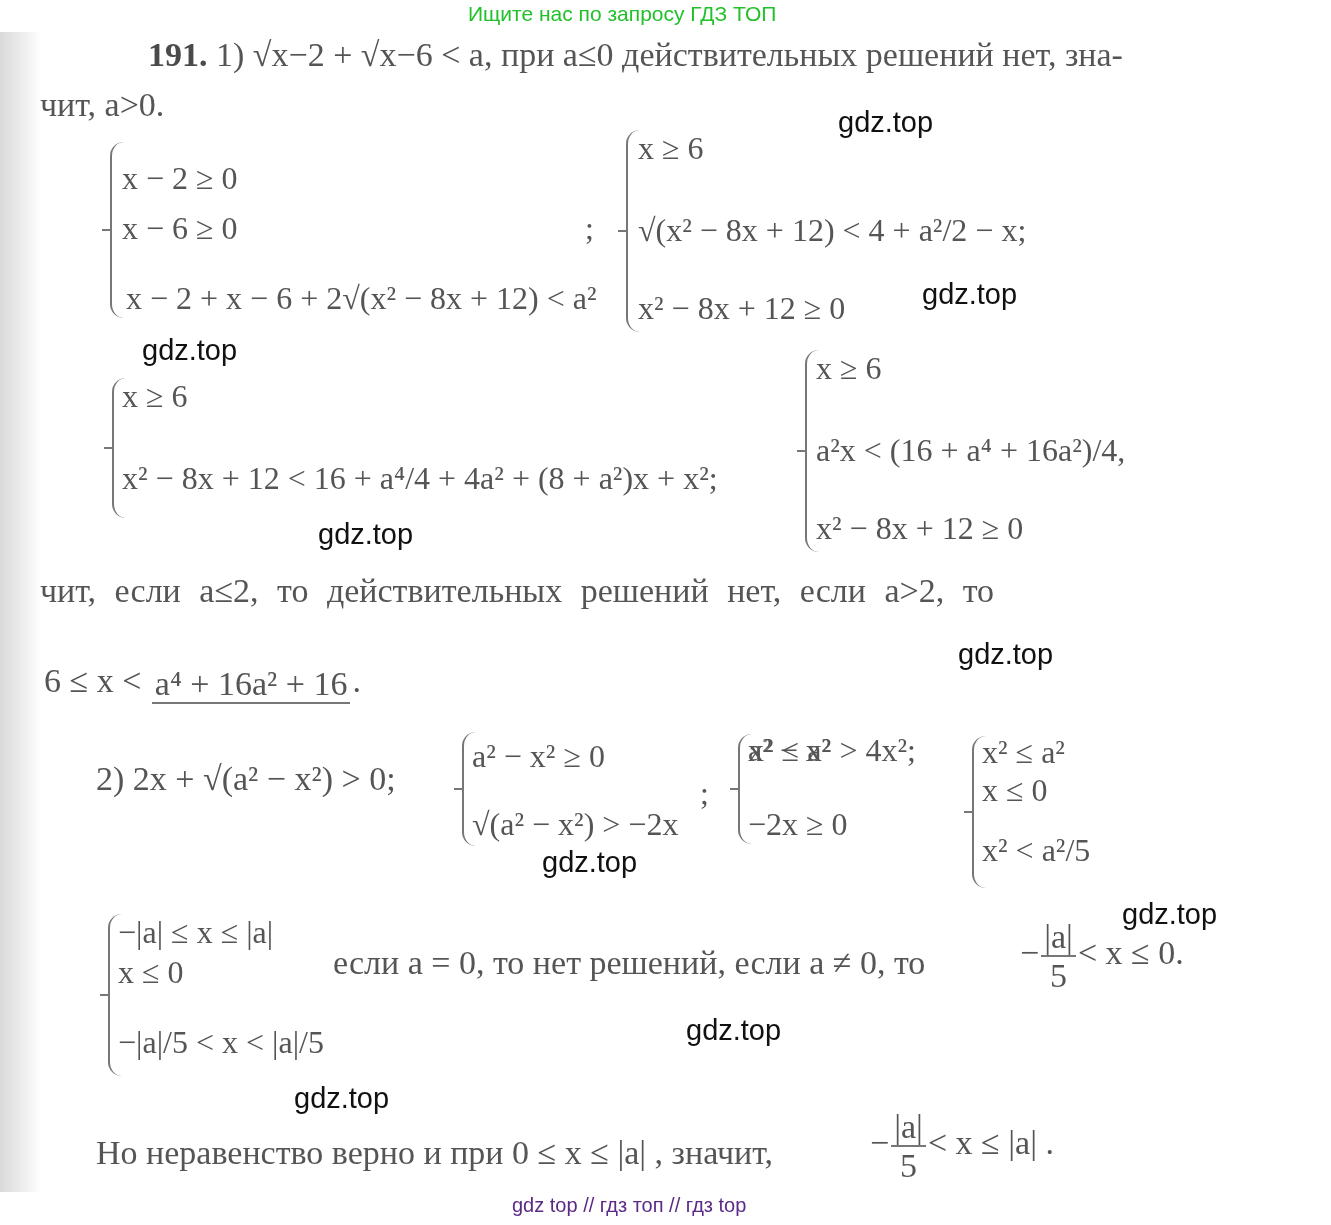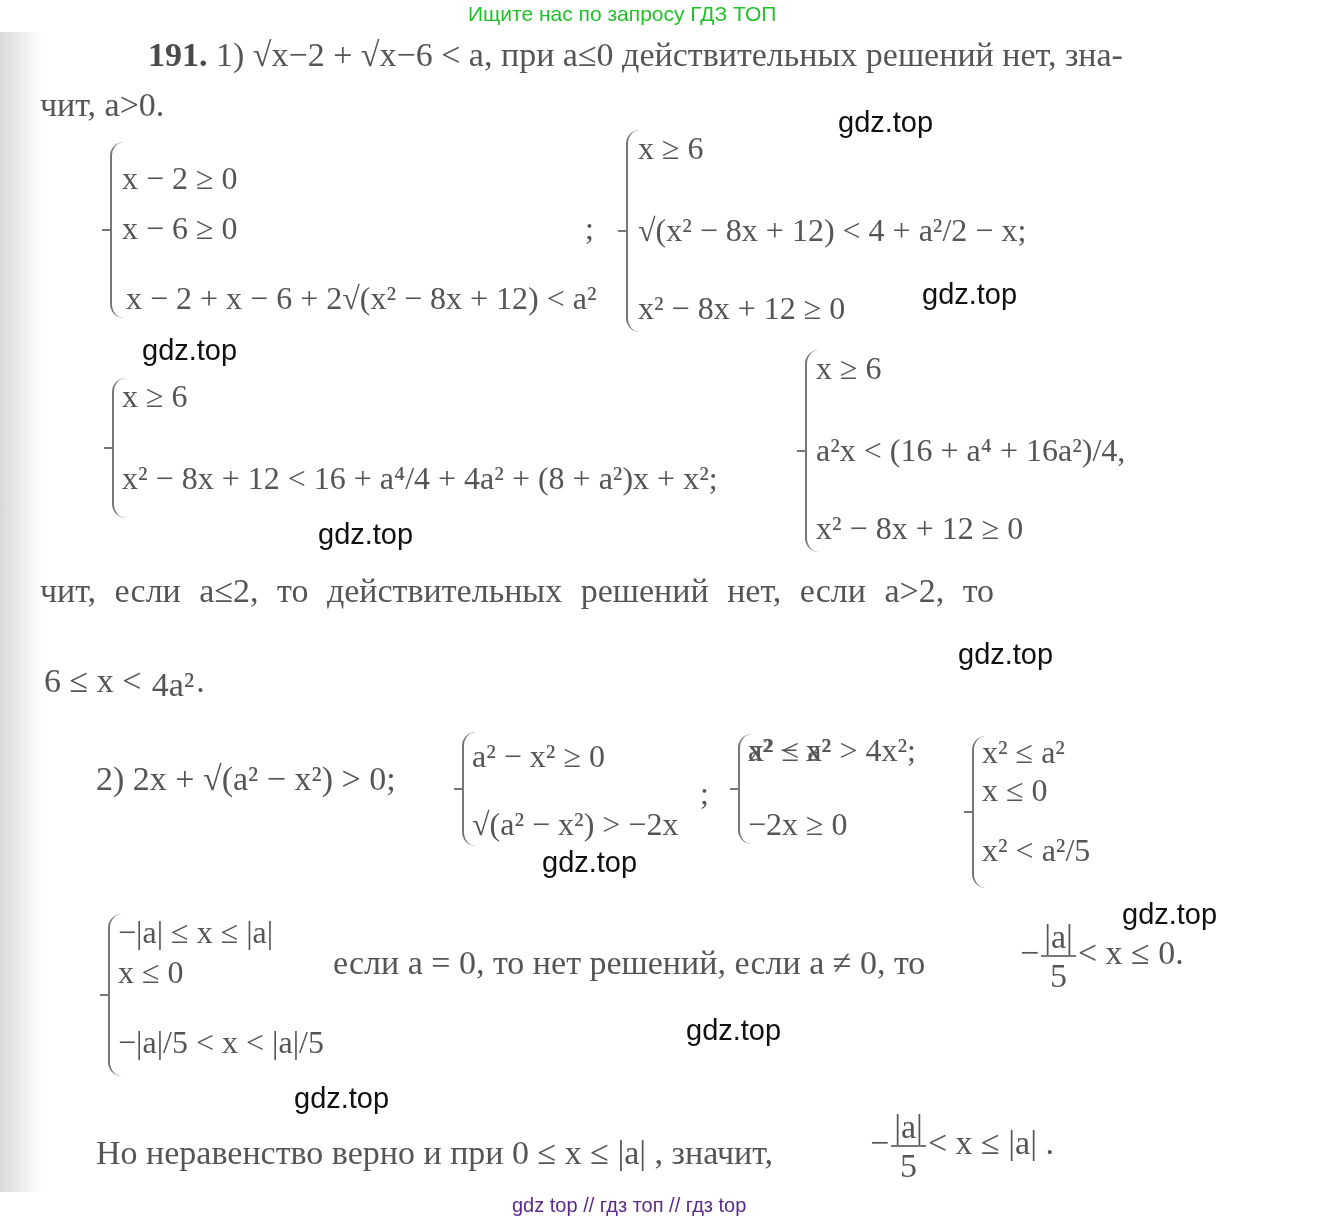--- a/index.html
+++ b/index.html
@@ -64,21 +64,21 @@
 
 <div class="brace" style="left:805px; top:350px; height:202px;"></div>
 <div class="line" style="left:816px; top:350px;">x ≥ 6</div>
 <div class="line" style="left:816px; top:432px;">a²x &lt; (16 + a⁴ + 16a²)/4,</div>
 <div class="line" style="left:816px; top:510px;">x² − 8x + 12 ≥ 0</div>
 
 <div class="abs txt" style="left:40px; top:572px; word-spacing:10px;">чит,  если  a≤2,  то  действительных  решений  нет,  если  a&gt;2,  то</div>
 <div class="abs txt" style="left:44px; top:628px;margin-top:34px;">
   <span>6 ≤ x &lt;</span>
   <span class="frac">
-    <span class="d">4a²</span>
+    <span class="n">a⁴ + 16a² + 16</span>
   </span>.
 </div>
 
 <div class="abs txt" style="left:96px; top:760px;">
   <span>2)</span>
   <span>2x + √(a² − x²) &gt; 0;</span>
 </div>
 
 <div class="brace" style="left:462px; top:732px; height:114px;"></div>
 <div class="line" style="left:472px; top:738px;">a² − x² ≥ 0</div>

